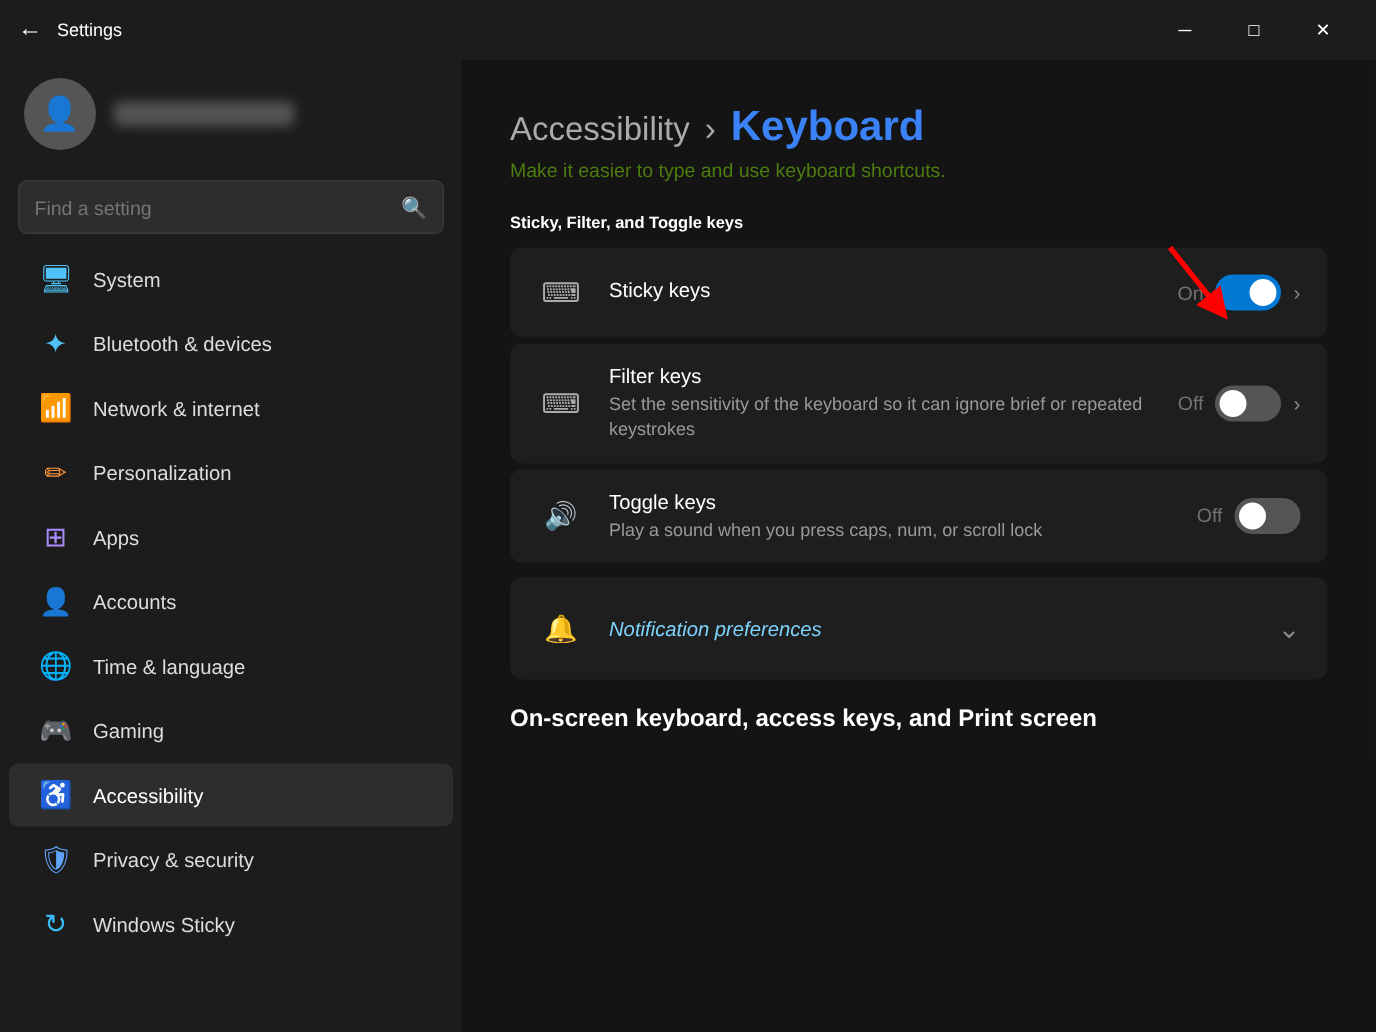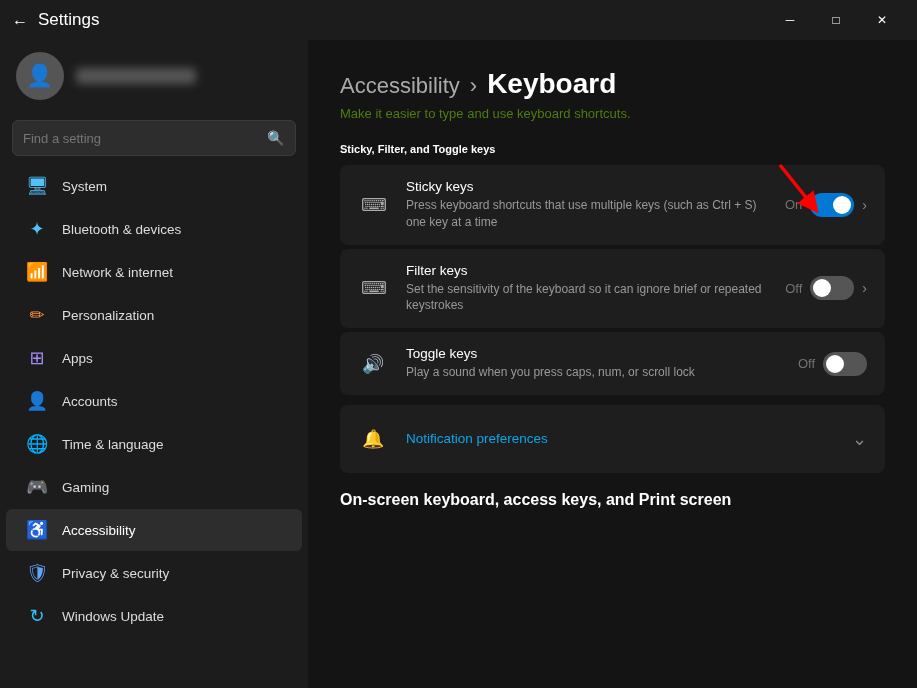--- a/index.html
+++ b/index.html
@@ -23,21 +23,21 @@
       padding: 0 12px;
       flex-shrink: 0;
     }
     .titlebar-back {
       color: #fff;
       font-size: 16px;
       margin-right: 10px;
       cursor: pointer;
     }
     .titlebar-title {
-      font-size: 17px;
+      font-size: 12px;
       color: #fff;
       flex: 1;
     }
     .titlebar-controls {
       display: flex;
       gap: 0;
     }
     .titlebar-btn {
       width: 46px;
       height: 32px;
@@ -145,21 +145,21 @@
     
     .content {
       flex: 1;
       background: #141414;
       overflow-y: auto;
       padding: 28px 32px;
     }
     .breadcrumb-current {
       font-size: 28px;
       font-weight: 600;
-      color: #ffffff;
+      color: #3b82f6;
     }
     .breadcrumb-sep {
       font-size: 22px;
       color: #aaa;
     }
     .breadcrumb-parent {
       font-size: 22px;
       color: #aaa;
       font-weight: 400;
     }
@@ -273,22 +273,23 @@
       margin-bottom: 4px;
       display: flex;
       align-items: center;
       padding: 18px 18px;
       gap: 16px;
       cursor: pointer;
     }
     .notif-title {
       font-size: 13.5px;
       font-weight: 500;
-      color: #0ea5e9;
-      flex: 1;
+      color: #7dd3fc;
+      flex: 1;
+      font-style: italic;
     }
 
     .bottom-section-label {
       font-size: 16px;
       font-weight: 600;
       color: #fff;
       margin-top: 18px;
     }
 
     
@@ -365,21 +366,21 @@
         <div class="nav-item active">
           <span class="nav-icon icon-blue">♿</span>
       <span>Accessibility</span>
         </div>
         <div class="nav-item">
           <span class="nav-icon icon-accent">🛡</span>
       <span>Privacy &amp; security</span>
         </div>
         <div class="nav-item">
           <span class="nav-icon icon-sky">↻</span>
-      <span>Windows Update</span>
+      <span>Windows Sticky</span>
         </div>
       </div>
   </div>
 
   <div class="content">
 
     <div class="page-title-row">
       <span class="breadcrumb-parent">Accessibility</span>
       <span class="breadcrumb-sep">›</span>
       <span class="breadcrumb-current">Keyboard</span>
@@ -396,21 +397,20 @@
             <marker id="arrowhead" markerWidth="6" markerHeight="6" refX="3" refY="3" orient="auto">
               <polygon points="0 0, 6 3, 0 6" fill="red"></polygon>
             </marker>
           </defs>
           <line x1="10" y1="10" x2="42" y2="50" stroke="red" stroke-width="3.5" marker-end="url(#arrowhead)"></line>
         </svg>
       </div>
       <div class="setting-icon">⌨</div>
       <div class="setting-text">
         <div class="setting-title">Sticky keys</div>
-        <div class="setting-desc">Press keyboard shortcuts that use multiple keys (such as Ctrl + S) one key at a time</div>
       </div>
       <div class="setting-right">
         <span class="setting-status">On</span>
         <div class="toggle on">
           <div class="toggle-thumb"></div>
         </div>
         <span class="chevron-right">›</span>
       </div>
     </div>
 

